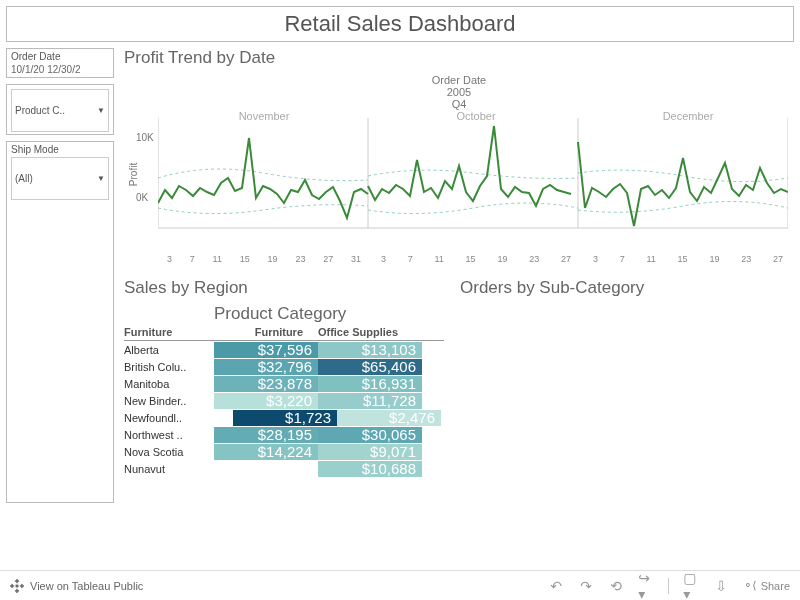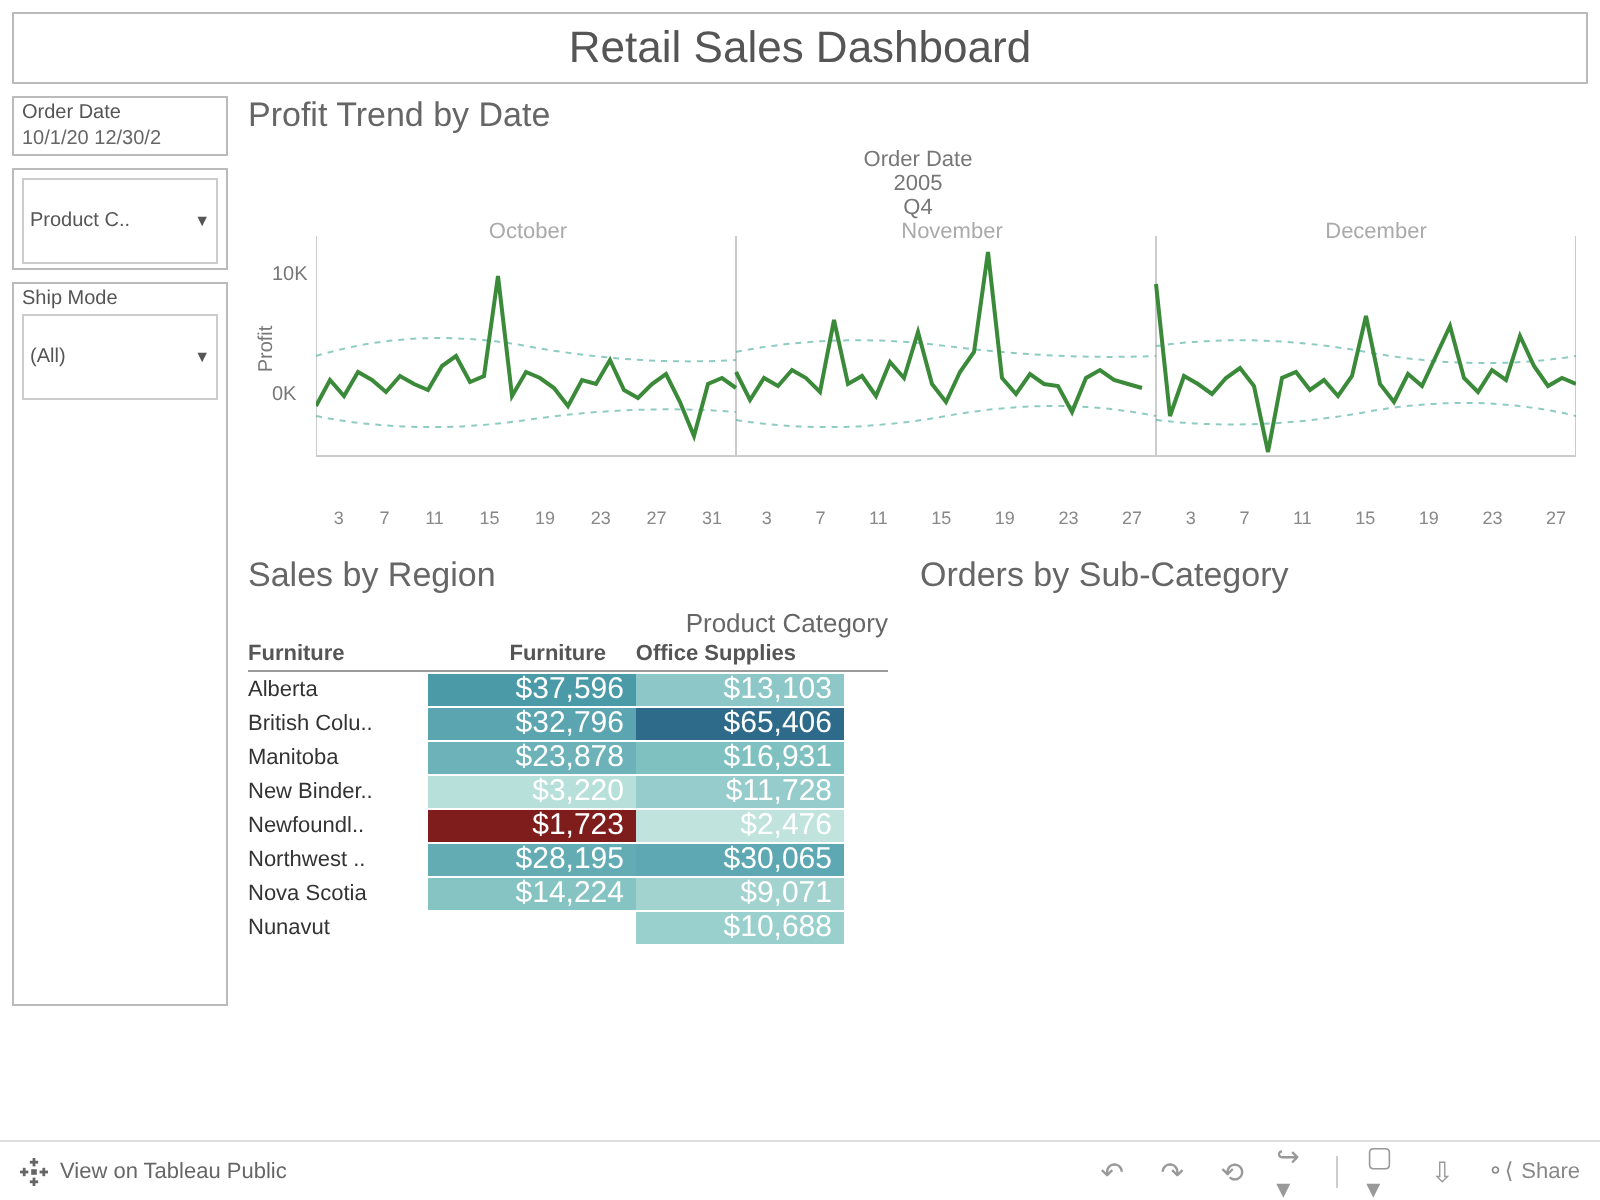--- a/index.html
+++ b/index.html
@@ -21,21 +21,21 @@
 .month-row{display:flex;font-size:11px;color:#aaa;margin-left:34px}
 .month-row>div{flex:1;text-align:center}
 .axis-label{position:absolute;left:-2px;top:95px;transform:rotate(-90deg);font-size:10px;color:#777}
 .ytick{position:absolute;left:12px;font-size:10px;color:#777}
 svg.line-chart{position:absolute;left:34px;top:44px}
 .tick-row{position:absolute;bottom:0;left:34px;right:0;display:flex;font-size:9px;color:#888}
 .tick-row>div{flex:1;display:flex;justify-content:space-around}
 .lower{display:flex;margin-top:14px;gap:16px}
 .sales-region{width:320px}
 .table{font-size:11px}
-.table-header-top{text-align:right;font-size:13px;color:#666;padding-left:90px;margin-bottom:2px}
+.table-header-top{text-align:left;font-size:17px;color:#666;padding-left:90px;margin-bottom:2px}
 .table-header{display:flex;font-size:11px;color:#555;font-weight:600;border-bottom:1px solid #999;padding-bottom:2px}
 .col-prov{width:90px}
 .col-val{width:95px;text-align:right;padding-right:6px}
 .table-row{display:flex;font-size:11px;color:#333;height:17px;align-items:center}
 .table-row .col-prov{white-space:nowrap;overflow:hidden;text-overflow:ellipsis}
 .cell{width:104px;text-align:right;padding-right:6px;color:#fff;font-size:15px;height:16px;line-height:16px}
 .orders-cat{flex:1}
 .treemap{position:relative;width:320px;height:185px}
 .tm-cell{position:absolute;border:1px solid #fff;font-size:10px;color:#fff;padding:4px;overflow:hidden}
 .footer{position:absolute;bottom:0;left:0;right:0;height:30px;border-top:1px solid #ddd;display:flex;align-items:center;padding:0 10px;font-size:11px;color:#666;background:#fff}
@@ -73,22 +73,22 @@
 
   <div class="content">
     <div class="section-title">Profit Trend by Date</div>
     <div class="chart-wrap">
       <div class="chart-header">
         <div>Order Date</div>
         <div class="yr"><span>2005</span></div>
         <div class="yr"><span>Q4</span></div>
       </div>
       <div class="month-row">
+        <div>November</div>
         <div>October</div>
-        <div>November</div>
         <div>December</div>
       </div>
       <div class="axis-label">Profit</div>
       <div class="ytick" style="top:58px">10K</div>
       <div class="ytick" style="top:118px">0K</div>
       <svg class="line-chart" width="630" height="120">
         <g stroke="#ccc" stroke-width="1">
           <line x1="0" y1="0" x2="0" y2="110"></line>
             <line x1="210" y1="0" x2="210" y2="110"></line>
             <line x1="420" y1="0" x2="420" y2="110"></line>
@@ -167,21 +167,21 @@
                 <div class="cell" style="background: rgb(108, 178, 184);">$23,878</div>
                 <div class="cell" style="background: rgb(127, 192, 192);">$16,931</div>
               </div>
               <div class="table-row">
                 <div class="col-prov">New Binder..</div>
                 <div class="cell" style="background: rgb(184, 224, 218);">$3,220</div>
                 <div class="cell" style="background: rgb(150, 204, 203); padding-left: 30px;">$11,728</div>
               </div>
               <div class="table-row">
                 <div class="col-prov">Newfoundl..</div>
-                <div class="cell" style="background: #7f1d1d;">$1,723</div>
+                <div class="cell" style="background: #0c4a6e; margin-left: 19px;">$1,723</div>
                 <div class="cell" style="background: rgb(192, 227, 221);">$2,476</div>
               </div>
               <div class="table-row">
                 <div class="col-prov">Northwest ..</div>
                 <div class="cell" style="background: rgb(99, 172, 180);">$28,195</div>
                 <div class="cell" style="background: rgb(93, 168, 178);">$30,065</div>
               </div>
               <div class="table-row">
                 <div class="col-prov">Nova Scotia</div>
                 <div class="cell" style="background: rgb(134, 196, 195);">$14,224</div>

